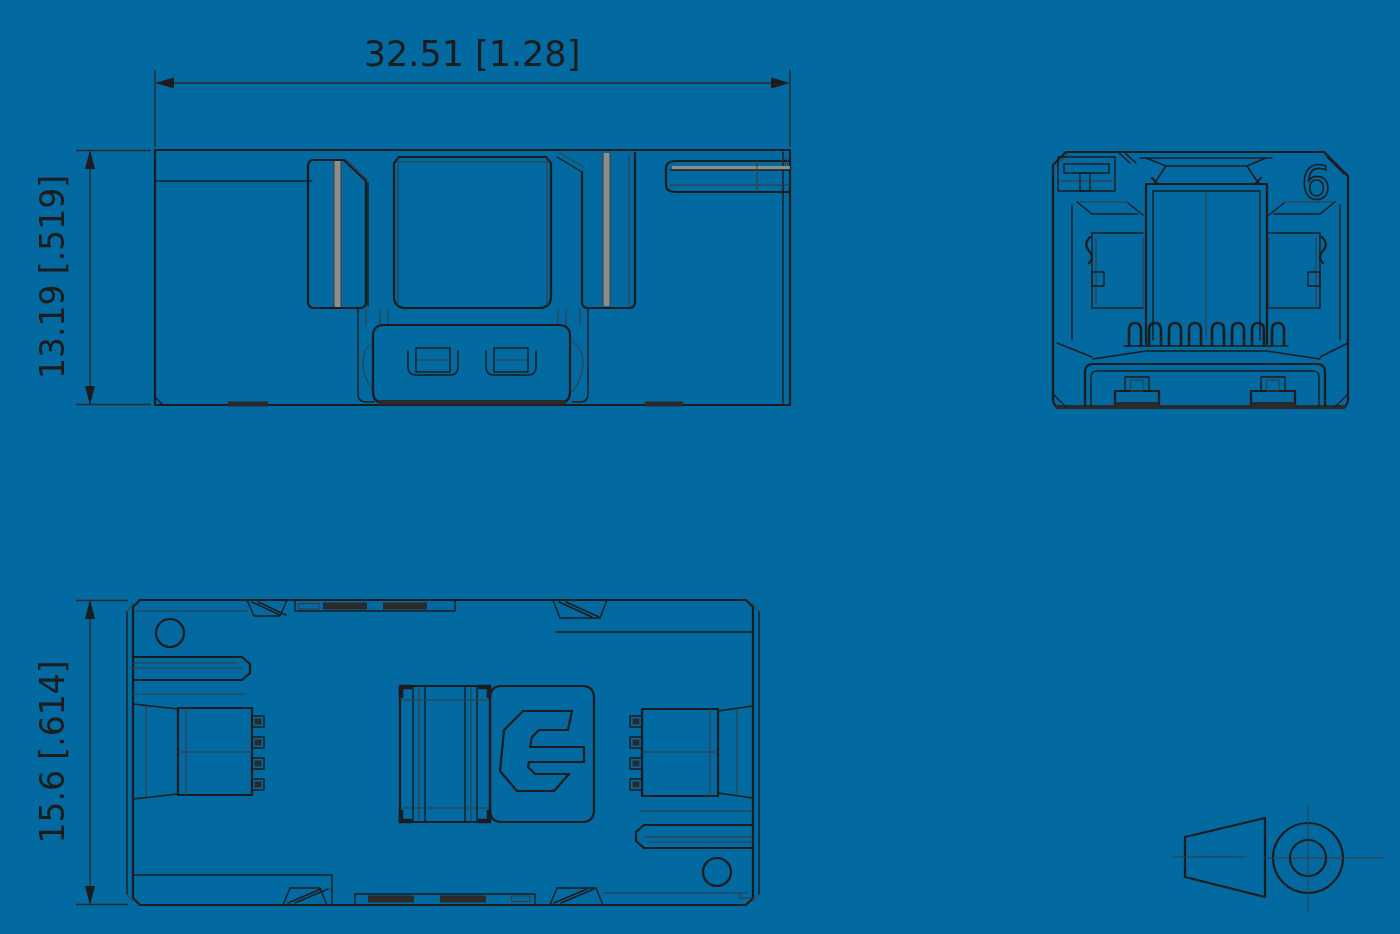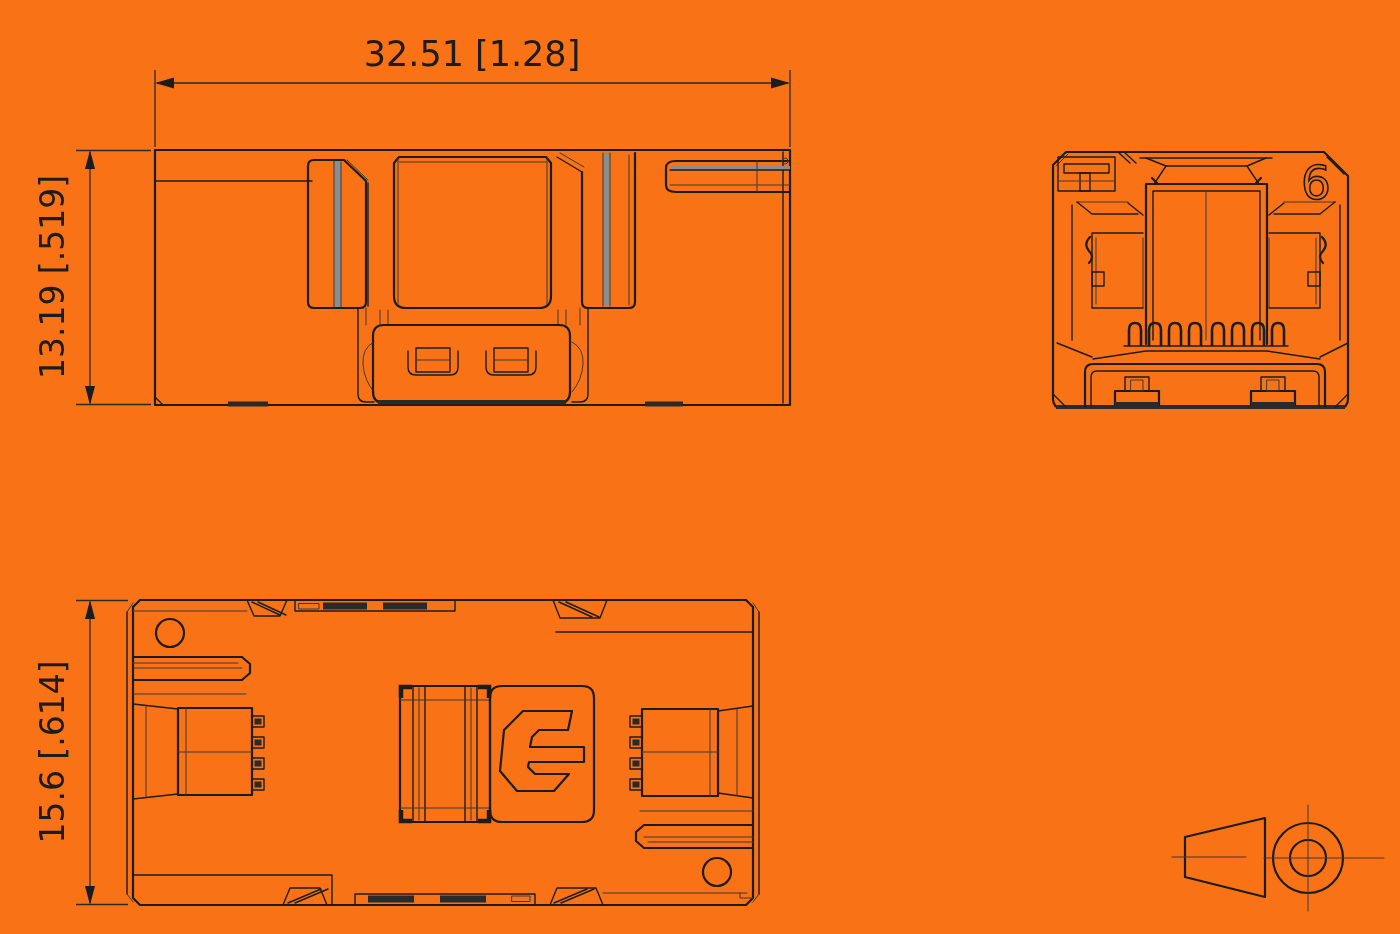--- a/index.html
+++ b/index.html
@@ -1,16 +1,16 @@
 <!DOCTYPE html>
 <html><head>
 <meta charset="utf-8">
 <style>
   html,body { margin:0; padding:0; background:#ffffff; }
-  .canvas { position:relative; width:1400px; height:934px; background:#f97316; overflow:hidden; }
+  .canvas { position:relative; width:1400px; height:934px; background:#0369a1; overflow:hidden; }
   svg { display:block; }
 
   
   .s1 { fill:none; stroke:#1c1c1c; stroke-width:2.2; stroke-linejoin:round; stroke-linecap:round; }
   .s2 { fill:none; stroke:#1c1c1c; stroke-width:1.4; stroke-linejoin:round; stroke-linecap:round; }
   .s3 { fill:none; stroke:#3a3a3a; stroke-width:1;   stroke-linejoin:round; stroke-linecap:round; }
   .pin { fill:none; stroke:#1c1c1c; stroke-width:2.6; stroke-linejoin:round; }
   .corner { fill:none; stroke:#1c1c1c; stroke-width:4.5; }
   .fill-dark { fill:#2a2a2a; stroke:none; }
   .fill-gray { fill:#8d8d8d; stroke:none; }

